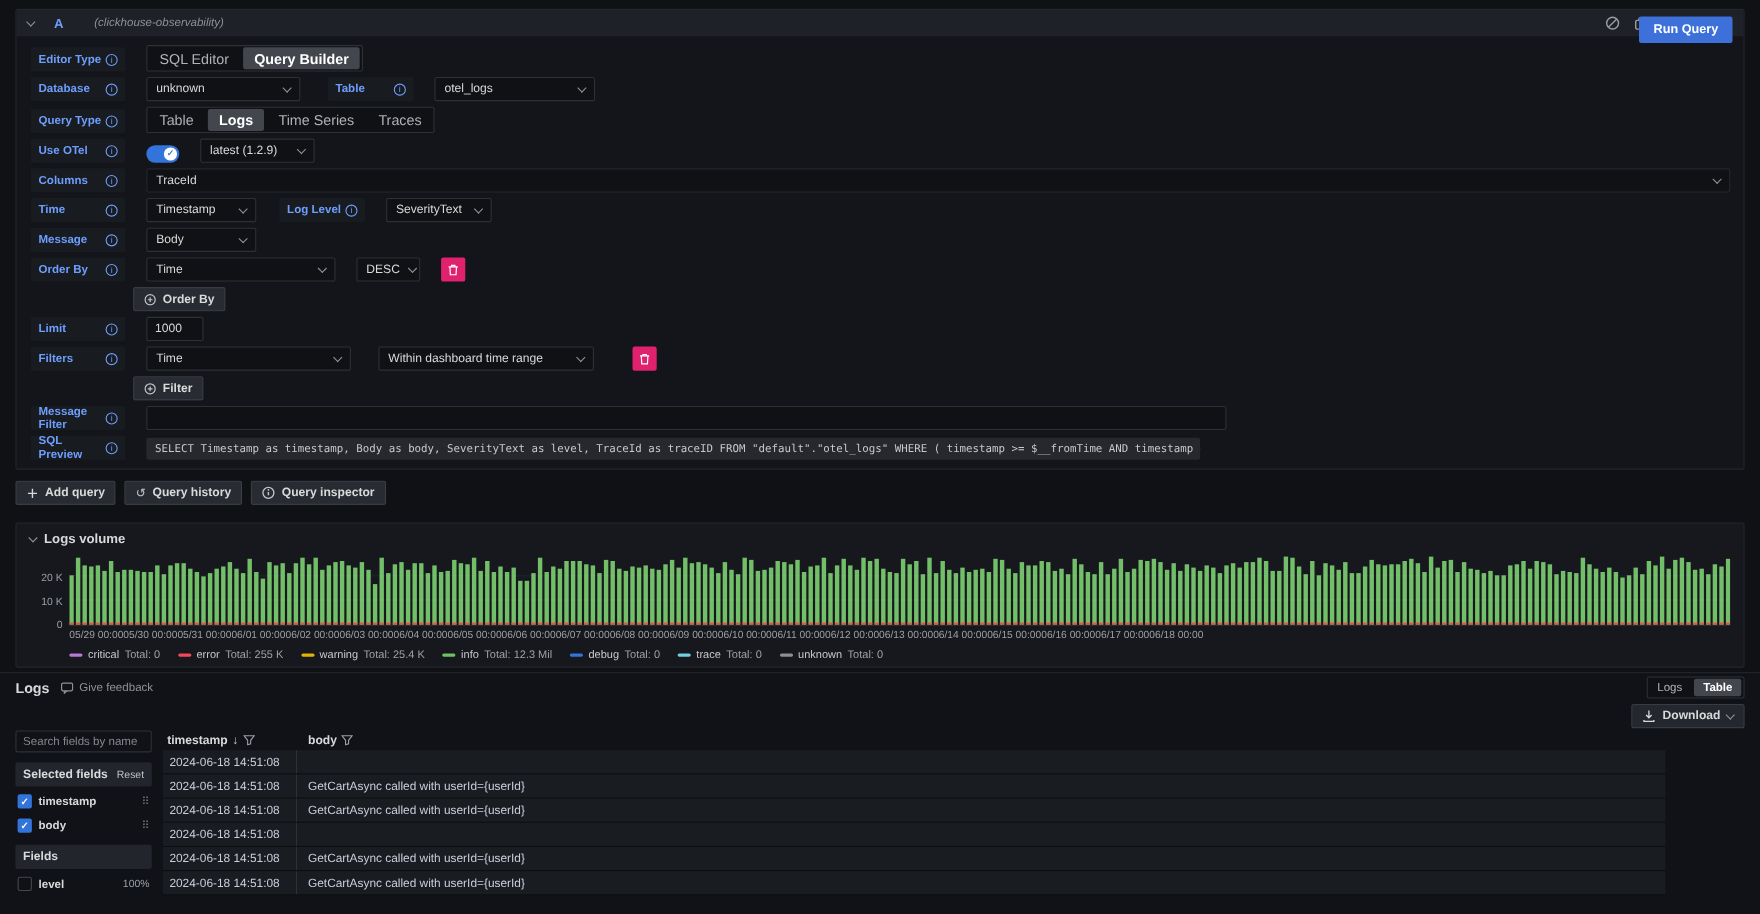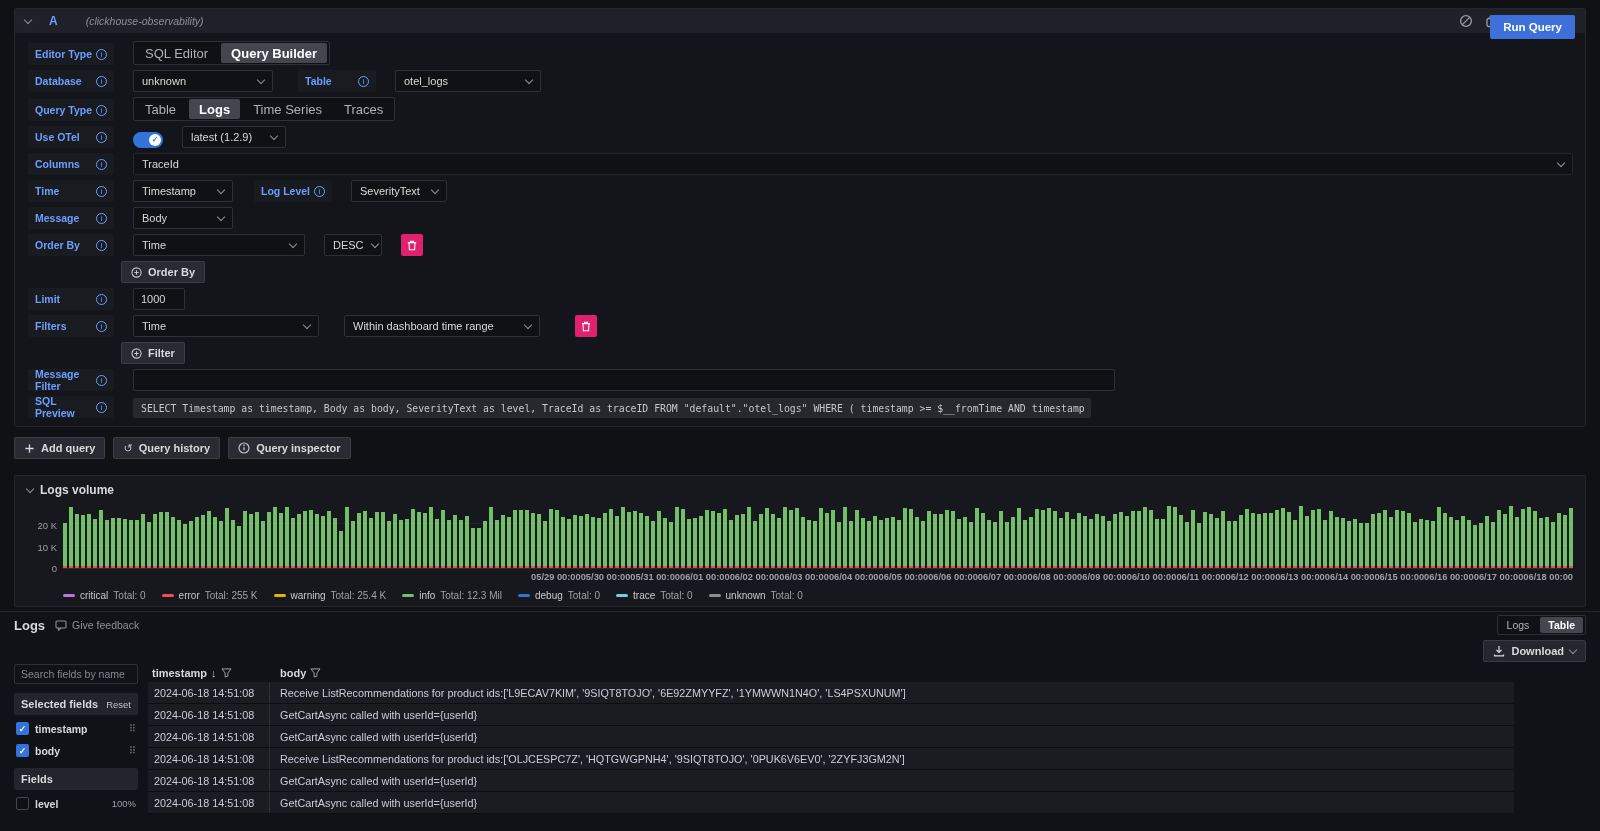--- a/index.html
+++ b/index.html
@@ -65,21 +65,21 @@
   
   .vol-panel { margin:14px 14px 0 14px; background:#16181d; border:1px solid #24262c; border-radius:2px; padding:5px 12px 3px 12px; }
   .panel-title-row { display:flex; align-items:center; gap:7px; height:18px; }
   .panel-title { font-size:12px; font-weight:700; color:#d8d9da; }
   .chart-wrap { position:relative; margin-top:6px; padding-left:36px; }
   .yaxis { position:absolute; left:0; top:0; width:30px; height:64px; }
   .ytick { position:absolute; right:0; font-size:9.5px; color:#9aa0a6; }
   .plot { position:relative; display:flex; align-items:flex-end; height:64px; overflow:hidden; border-bottom:1px solid #2b2d33; }
   .gridline { position:absolute; left:0; right:0; height:1px; background:rgba(204,204,220,0.07); }
   .vbar { width:4px; margin-right:2px; background:#73bf69; border-bottom:2px solid #e45649; flex:none; align-self:flex-end; }
-  .xaxis { display:flex; justify-content:flex-end; font-size:9.3px; color:#9aa0a6; margin-top:3px; height:12px;font-weight:bold; }
+  .xaxis { display:flex; justify-content:flex-start; font-size:9.3px; color:#9aa0a6; margin-top:3px; height:12px; }
   .legend { display:flex; gap:16px; align-items:center; margin-top:4px; height:15px; flex-wrap:nowrap; }
   .litem { display:flex; align-items:center; gap:5px; font-size:10px; }
   .lmark { width:12px; height:3px; border-radius:2px; flex:none; }
   .lname { color:#c8c9ce; }
   .ltotal { color:#9fa1a7; }
 
   
   .logs-panel { margin-top:4px; border-top:1px solid #24262c; background:#111217; padding:0 14px; position:relative; height:100%; }
   .logs-head { display:flex; align-items:center; height:26px; gap:10px; }
   .logs-title { font-size:13px; font-weight:700; color:#d8d9da; }
@@ -754,33 +754,31 @@
           <div class="th-body">
             <span>body</span>
             <svg width="11" height="10" viewBox="0 0 12 11">
                 <path d="M1 1h10L7.5 5.5V9L4.5 10V5.5Z" fill="none" stroke="#9aa0a6" stroke-width="1.1"></path>
               </svg>
           </div>
         </div>
         <div>
             <div class="trow">
               <div class="td-ts">2024-06-18 14:51:08</div>
-              <div class="td-body">Receive ListRecommendations for product ids:['L9ECAV7KIM', '9SIQT8TOJO', '6E92ZMYYFZ', '1YMWWN1N4O', 'LS4PSXUNUM']</div>
             </div>
             <div class="trow">
               <div class="td-ts">2024-06-18 14:51:08</div>
               <div class="td-body">GetCartAsync called with userId={userId}</div>
             </div>
             <div class="trow">
               <div class="td-ts">2024-06-18 14:51:08</div>
               <div class="td-body">GetCartAsync called with userId={userId}</div>
             </div>
             <div class="trow">
               <div class="td-ts">2024-06-18 14:51:08</div>
-              <div class="td-body">Receive ListRecommendations for product ids:['OLJCESPC7Z', 'HQTGWGPNH4', '9SIQT8TOJO', '0PUK6V6EV0', '2ZYFJ3GM2N']</div>
             </div>
             <div class="trow">
               <div class="td-ts">2024-06-18 14:51:08</div>
               <div class="td-body">GetCartAsync called with userId={userId}</div>
             </div>
             <div class="trow">
               <div class="td-ts">2024-06-18 14:51:08</div>
               <div class="td-body">GetCartAsync called with userId={userId}</div>
             </div>
           </div>

